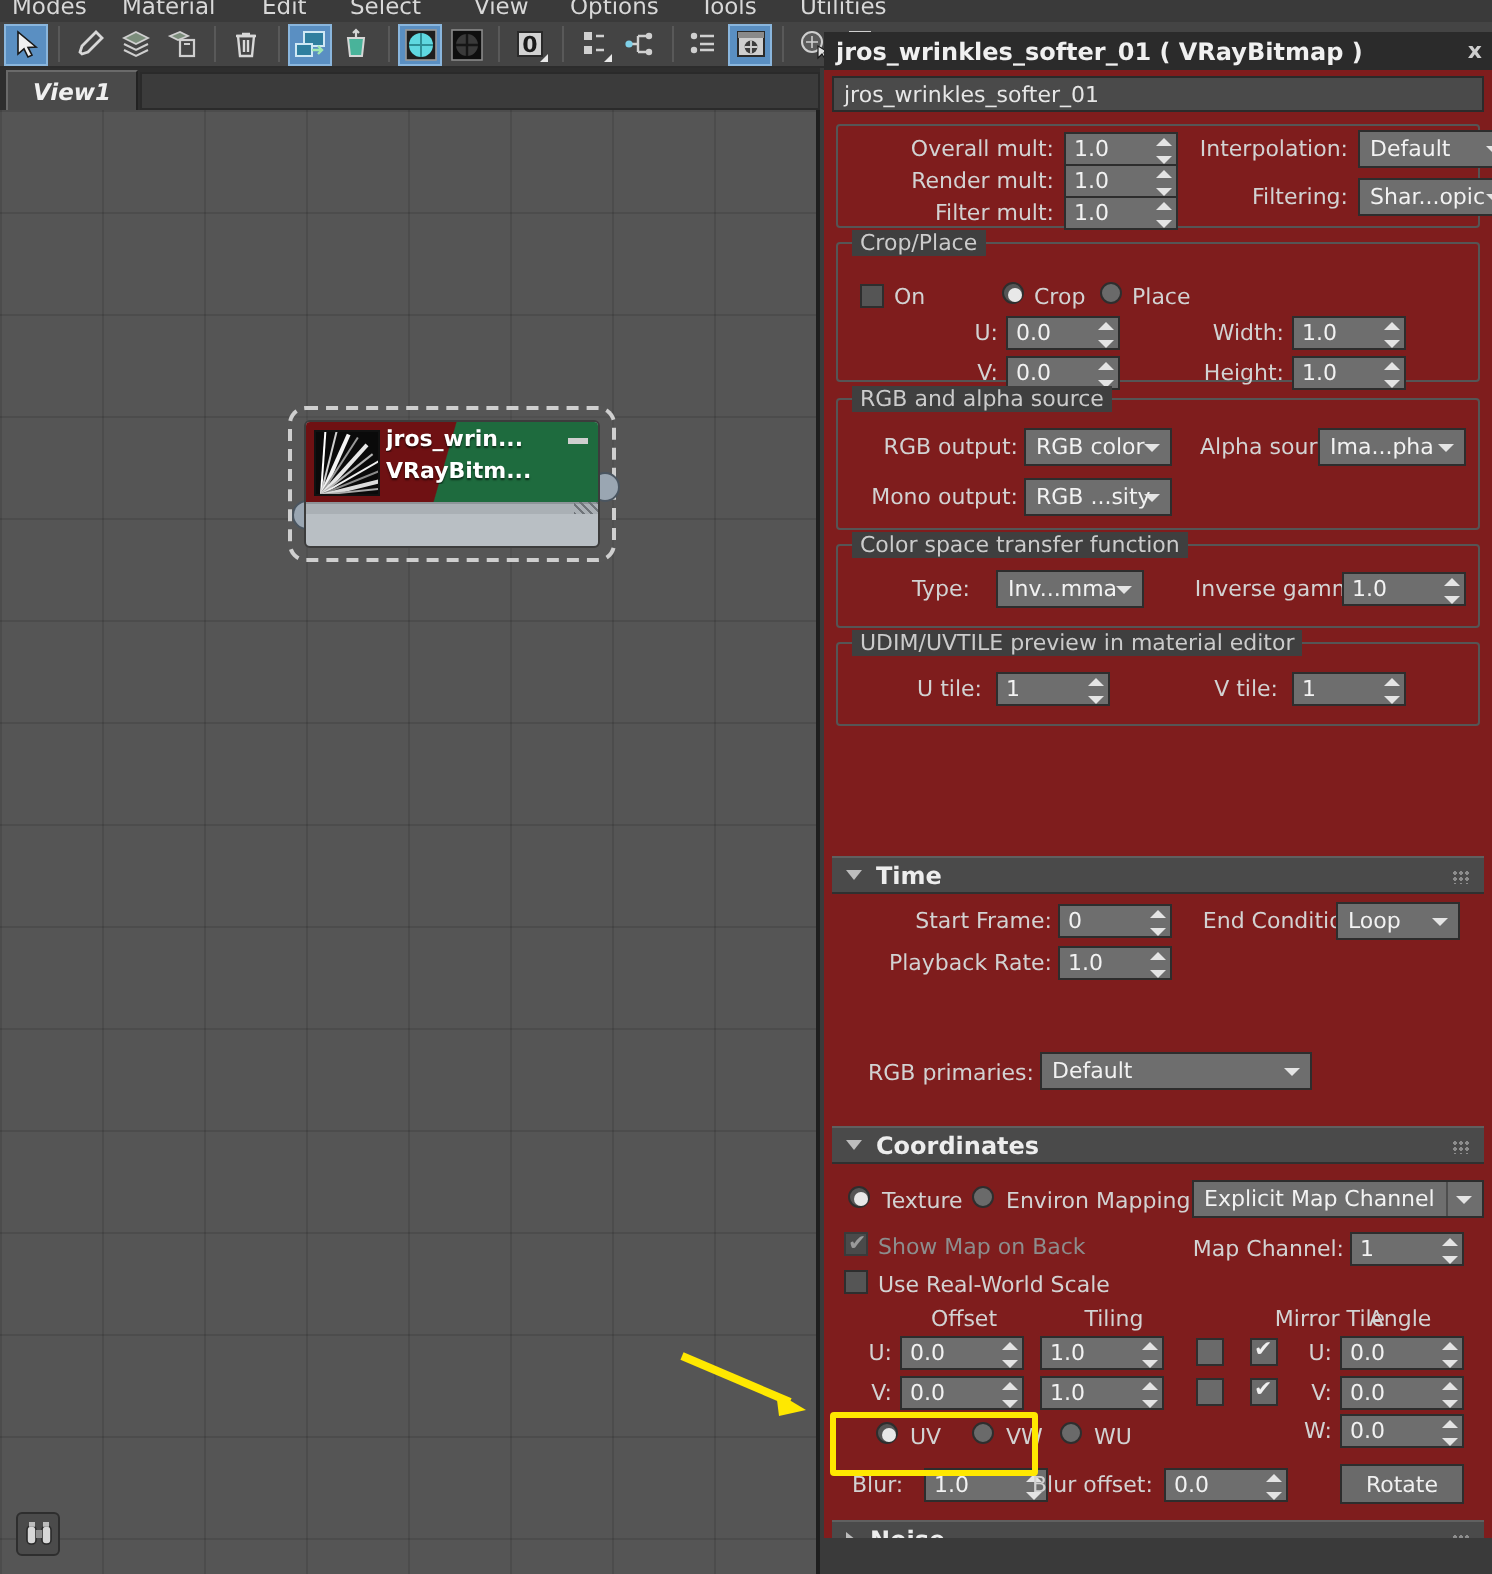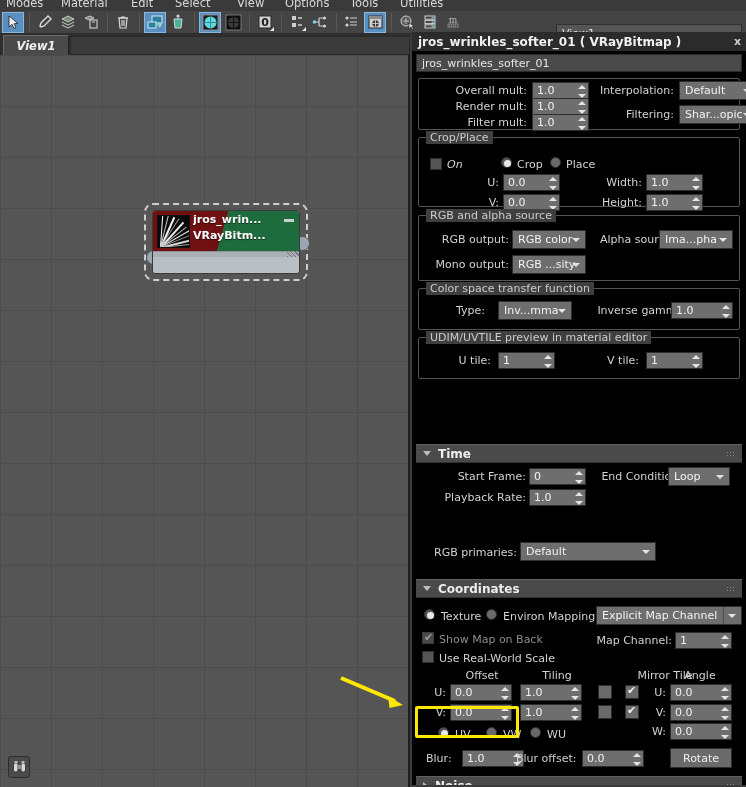--- a/index.html
+++ b/index.html
@@ -159,22 +159,22 @@
     position: absolute; left: 8px; bottom: 9px; width: 22px; height: 22px;
     background: #4b4b4b; border: 1px solid #2e2e2e; border-radius: 3px;
     display: flex; align-items: center; justify-content: center;
   }
 
   
   .arrow-svg { position: absolute; left: 330px; top: 665px; pointer-events: none; }
 
   
   .panel {
-    position: absolute; top: 32px; left: 412px; width: 334px; height: 753px;
-    background: #000000; overflow: hidden;
+    position: absolute; top: 16px; left: 412px; width: 334px; height: 753px;
+    background: #7f1d1d; overflow: hidden;
   }
   .panel-title {
     position: absolute; top: 0; left: 0; width: 334px; height: 19px;
     background: #2b2b2b;
     display: flex; align-items: center; padding-left: 6px;
     font-weight: bold; font-size: 12px; color: #f0f0f0;
   }
   .panel-title .x {
     position: absolute; right: 5px; top: 3px; font-weight: bold;
     font-size: 11px; color: #cfcfcf;
@@ -549,21 +549,21 @@
         <div class="combo" style="left:260px; top:26px; width:78px;">
           <span>Shar...opic</span>
           <span class="arw"></span>
         </div>
       </div>
 
       <div class="grp" style="left:6px; top:63px; width:322px; height:70px;">
         <span class="lbl">Crop/Place</span>
 
         <div class="chk" style="left:11px; top:20px;"></div>
-        <div class="lab l" style="left:28px; top:20px; width:30px;font-style:italic;">On</div>
+        <div class="lab l" style="left:28px; top:20px; width:30px;">On</div>
 
         <div class="radio on" style="left:82px; top:19px;"></div>
         <div class="lab l" style="left:98px; top:20px; width:40px;">Crop</div>
         <div class="radio off" style="left:131px; top:19px;"></div>
         <div class="lab l" style="left:147px; top:20px; width:45px;">Place</div>
 
         <div class="lab" style="left:58px; top:38px; width:22px;">U:</div>
         <div class="spin" style="left:84px; top:36px; width:57px;">
           <span>0.0</span>
           <span class="sp"></span>

